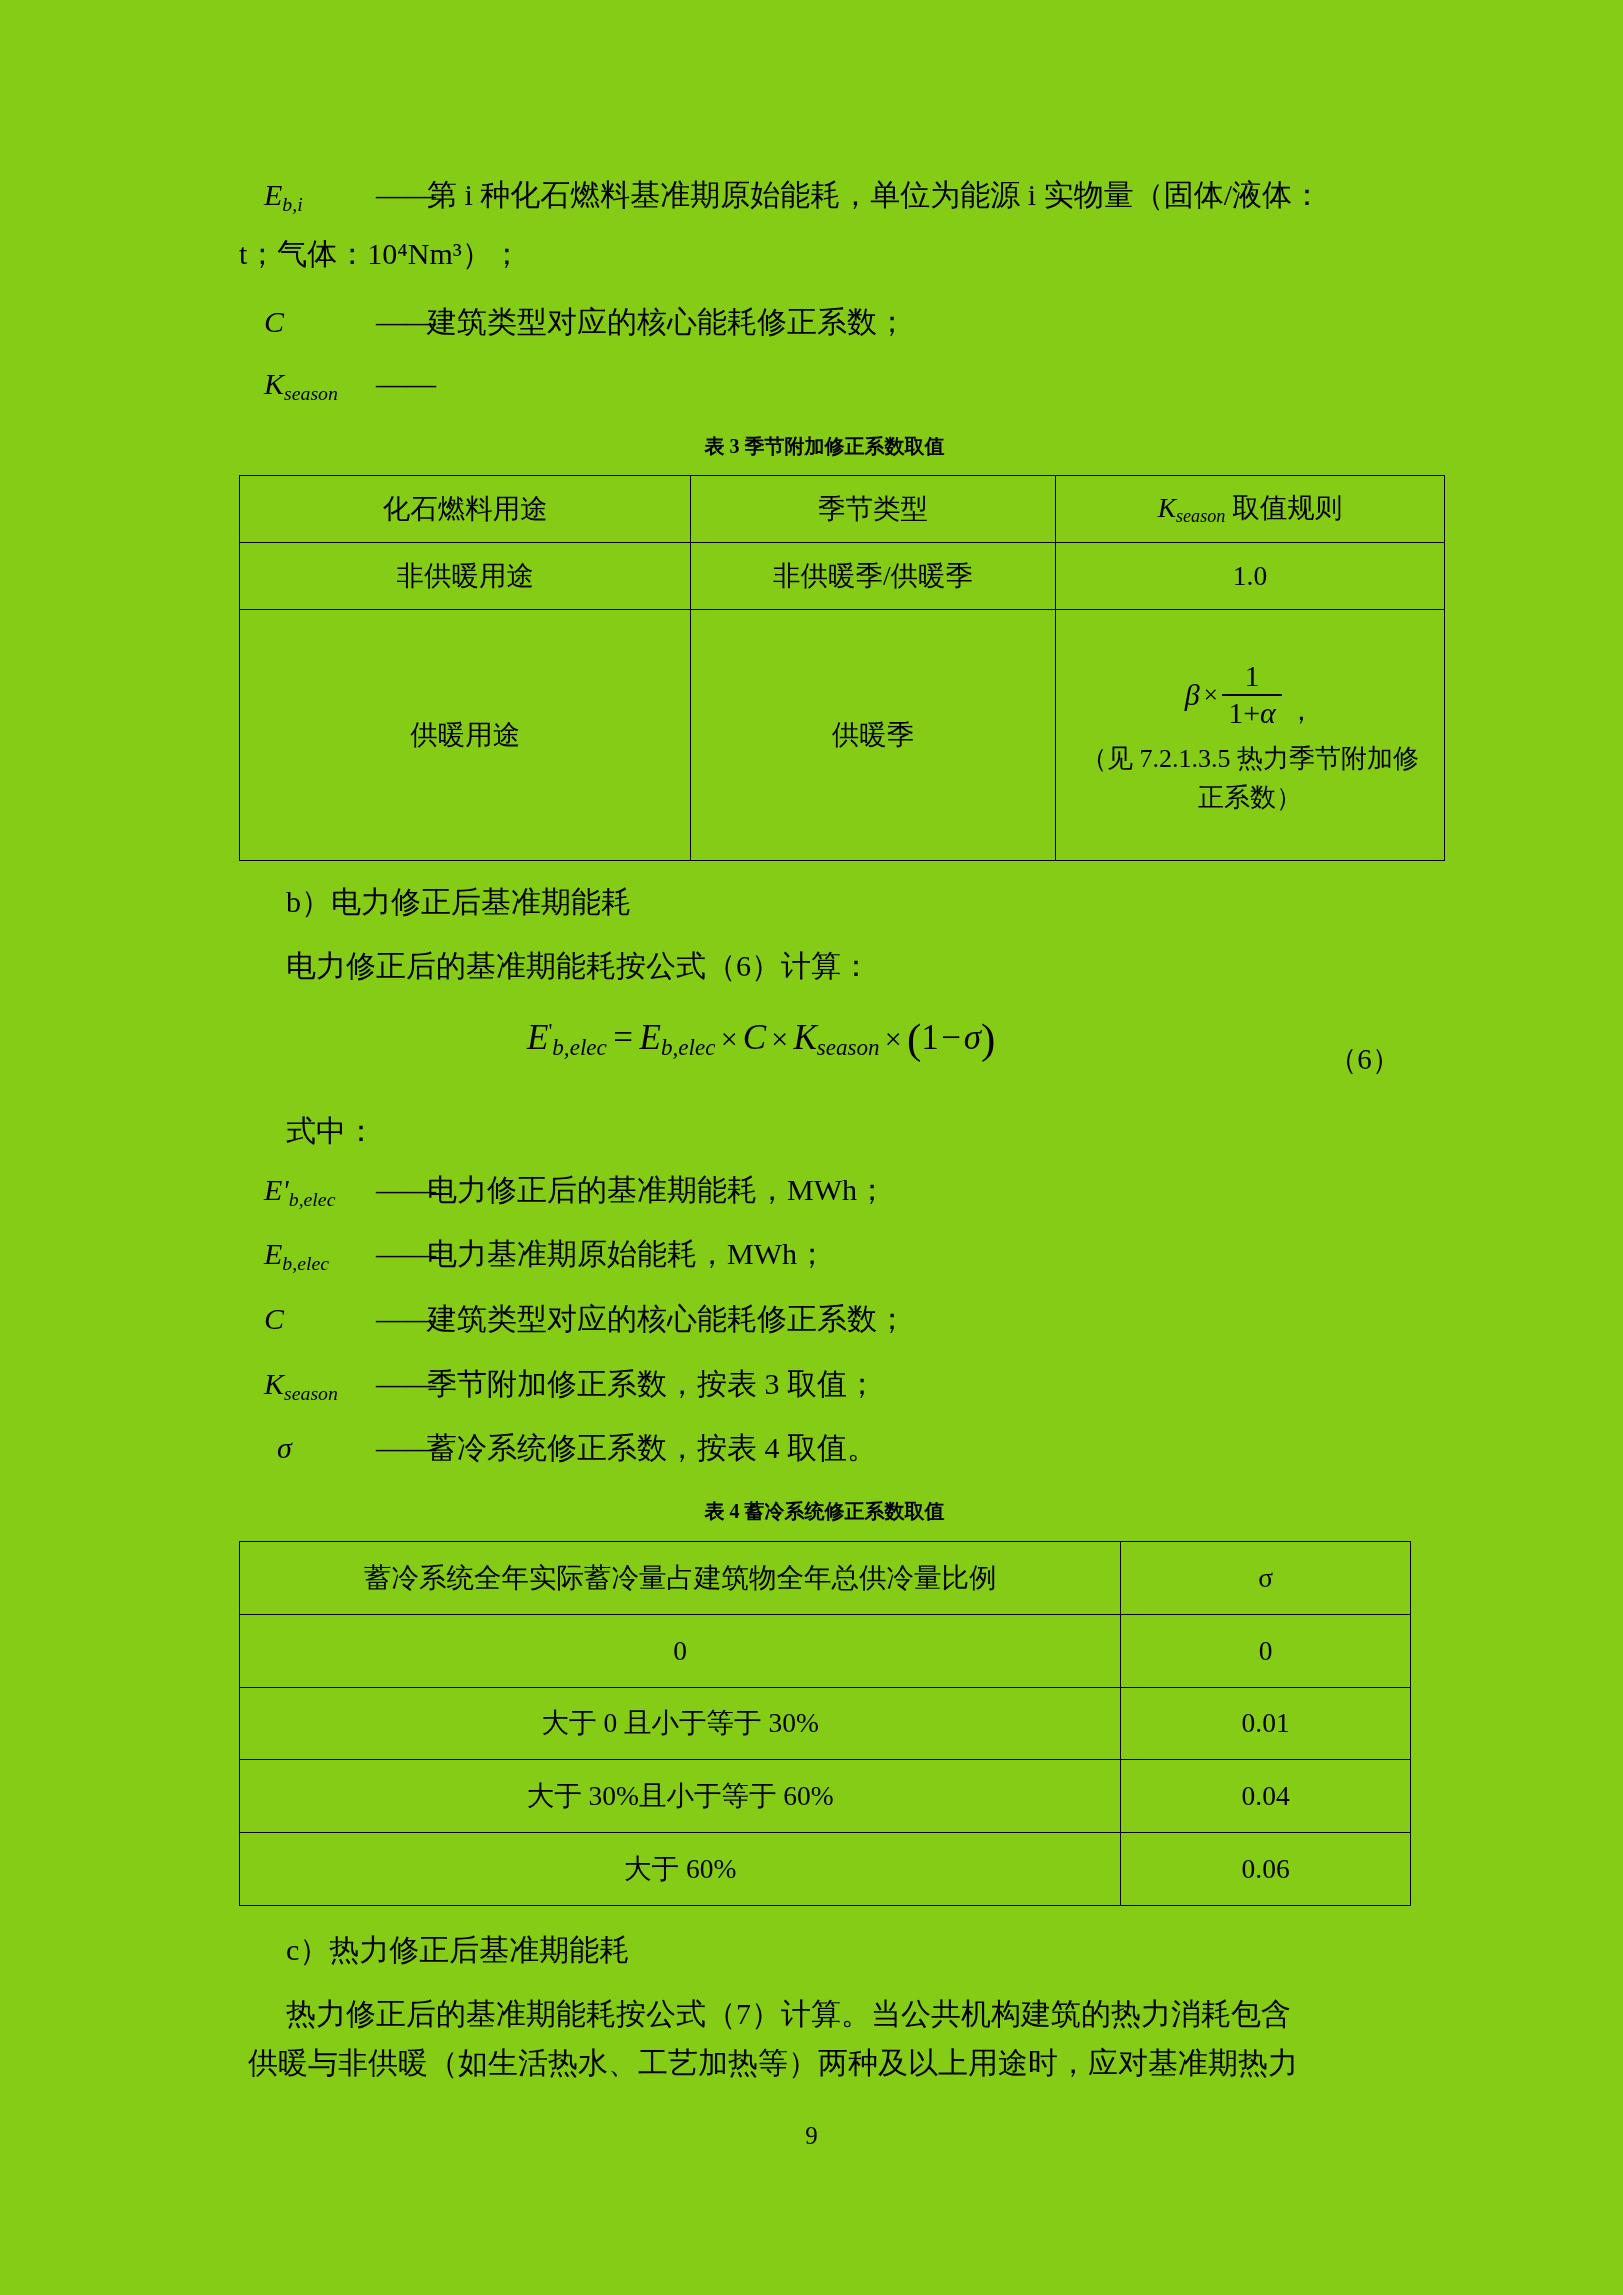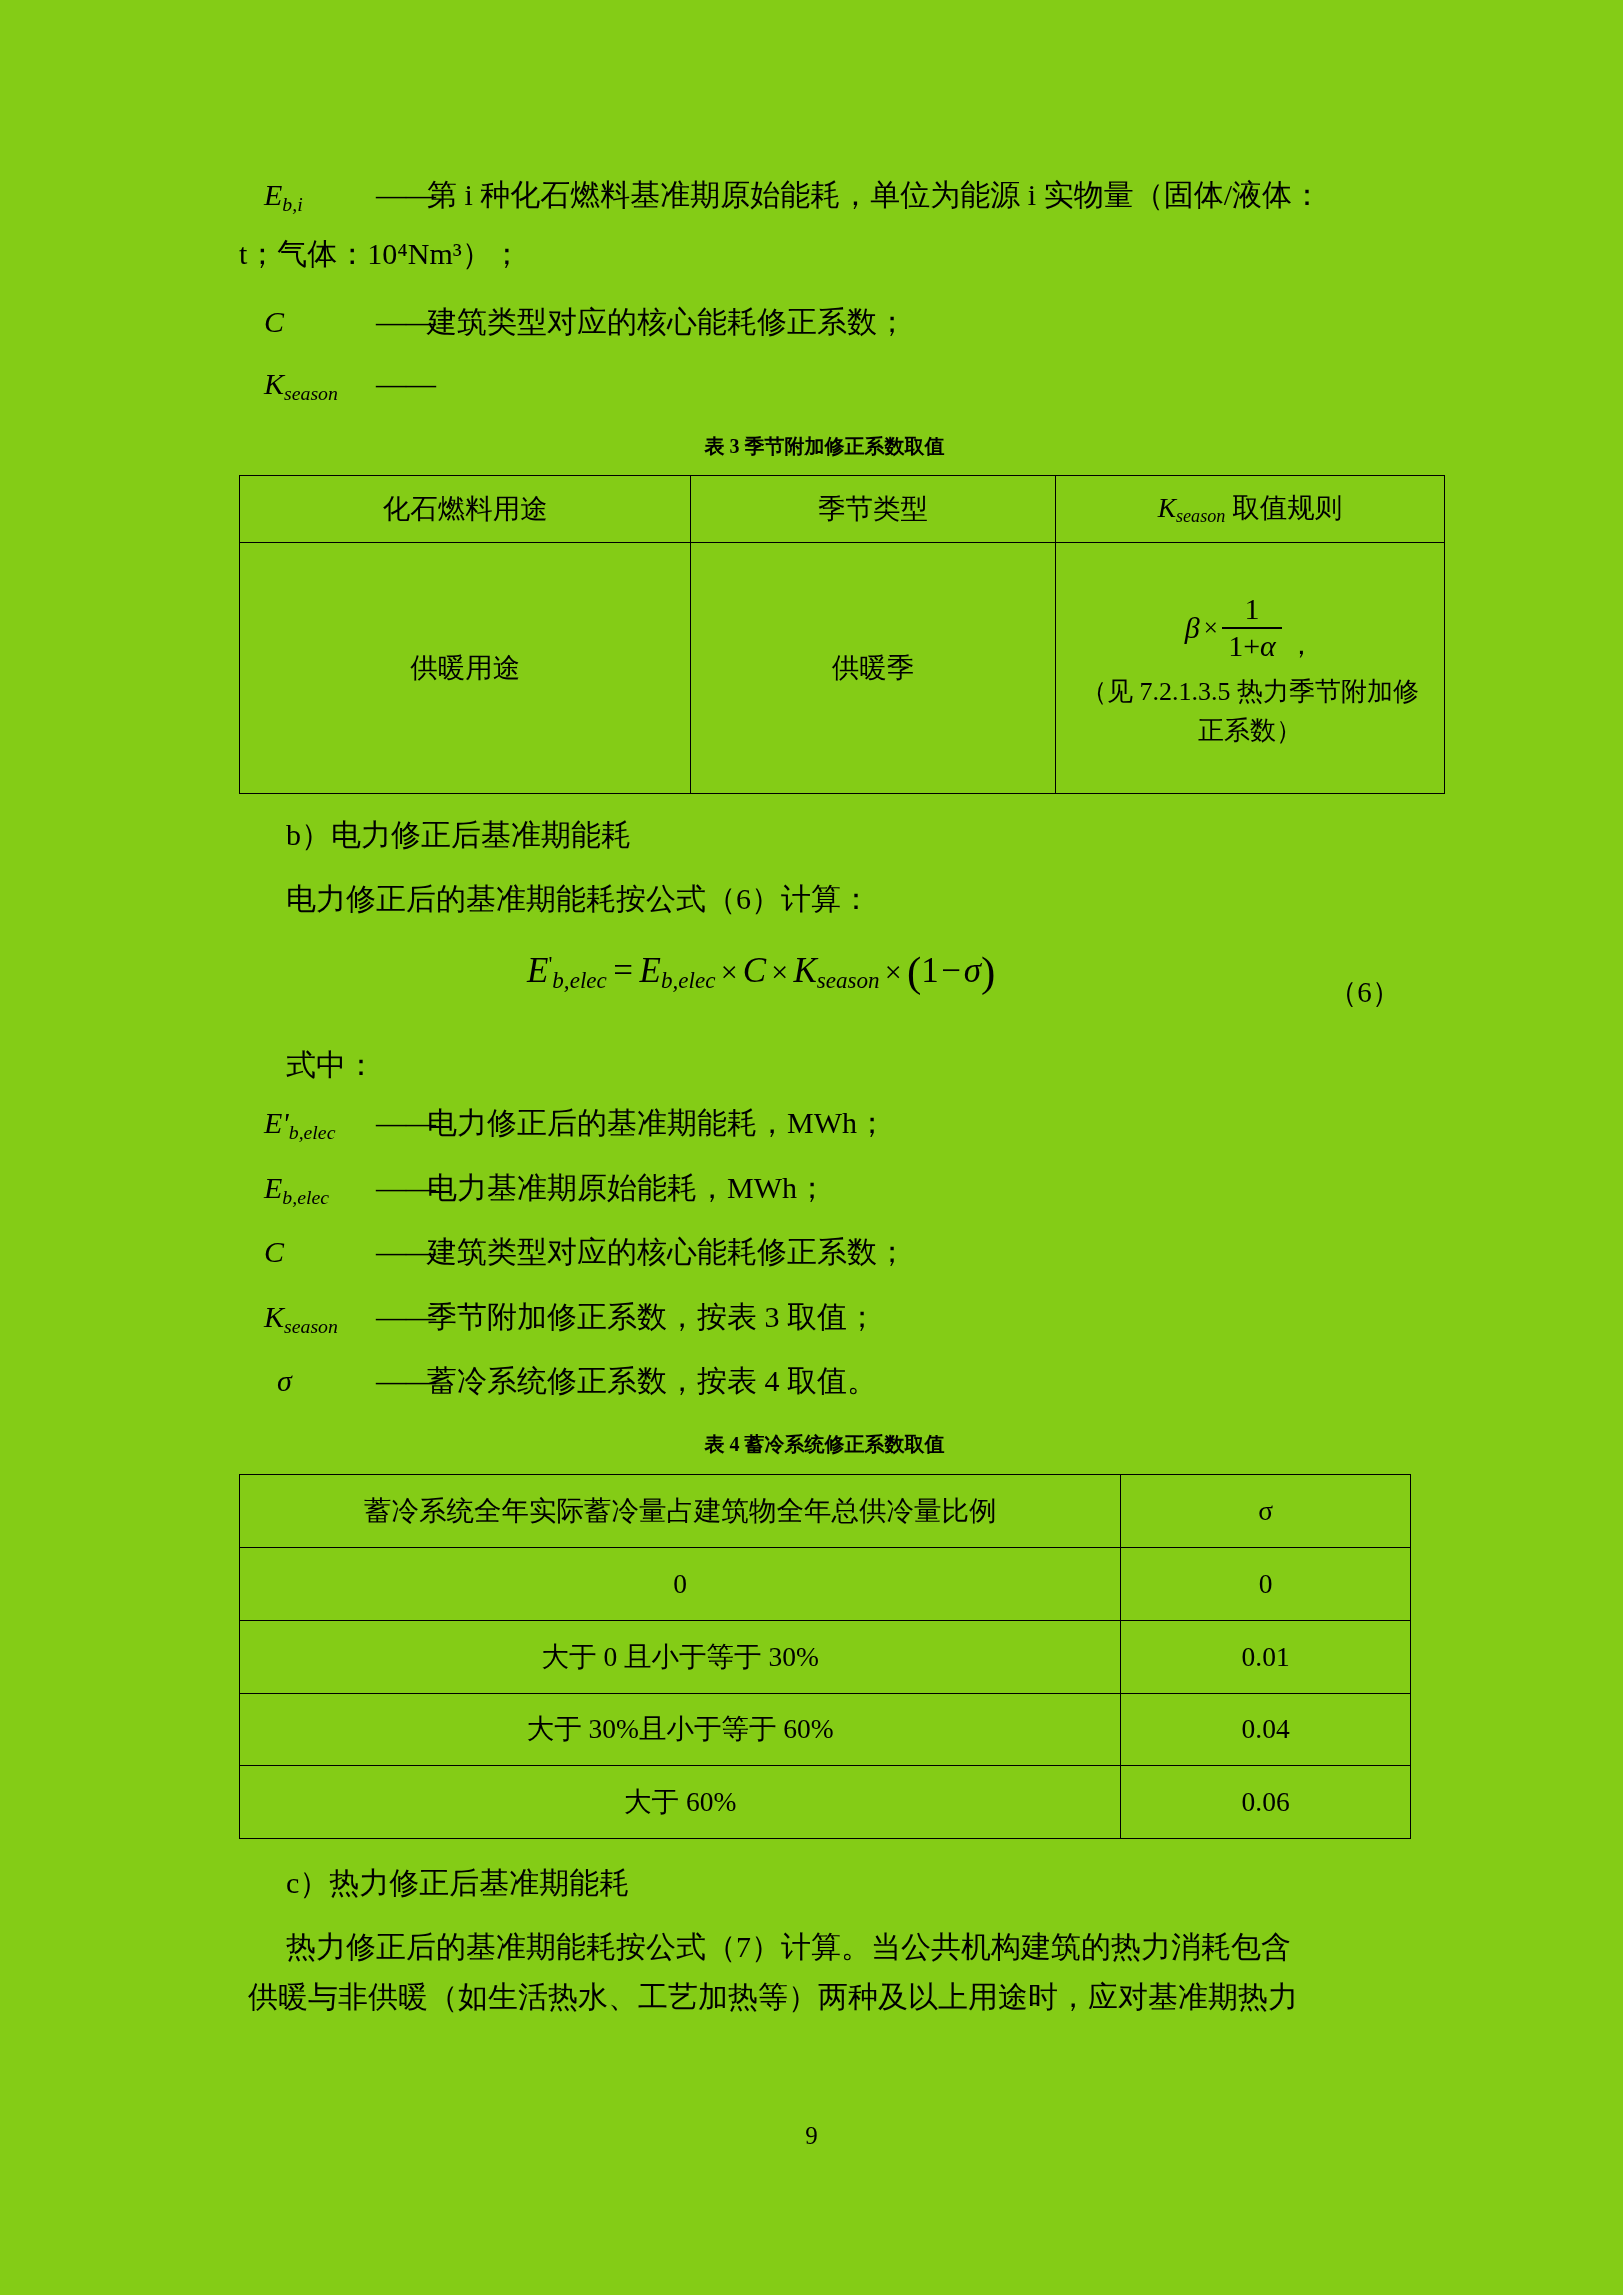--- a/index.html
+++ b/index.html
@@ -240,20 +240,25 @@
     <div class="tbl-caption" style="margin-top:29px;">表 3  季节附加修正系数取值</div>
 
     <table class="doc-table t3" style="margin-top:14.4px;">
       <tbody>
           <tr class="t3-r1">
         <td class="c1">化石燃料用途</td>
         <td class="c2">季节类型</td>
         <td class="c3">
           <span style="font-style:italic;">K</span><span class="sub">season</span><span> 取值规则</span>
         </td>
+      </tr>
+      <tr class="t3-r2">
+        <td>非供暖用途</td>
+        <td>非供暖季/供暖季</td>
+        <td>1.0</td>
       </tr>
       <tr class="t3-r3">
         <td>供暖用途</td>
         <td>供暖季</td>
         <td>
           <div style="display:flex;justify-content:center;align-items:flex-end;margin-top:6.5px;">
             <span class="frac-expr">
               <span>β</span>
               <span class="times">×</span>
               <span class="frac">

